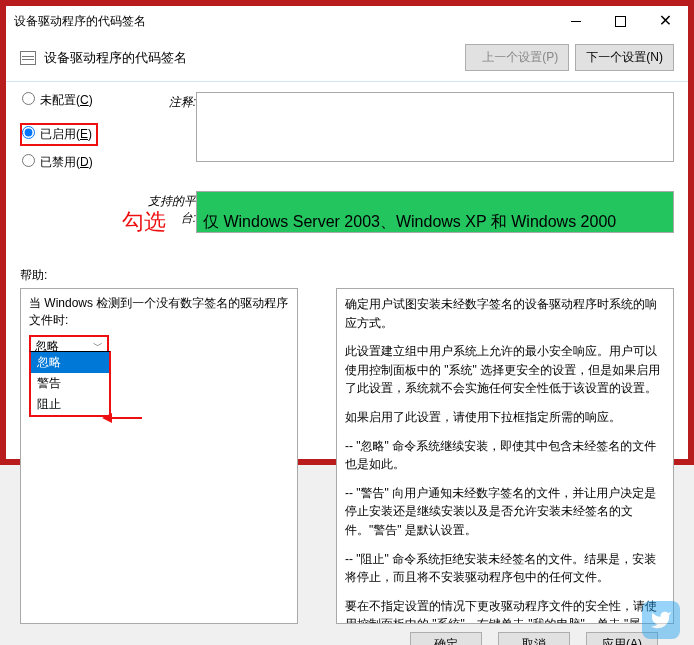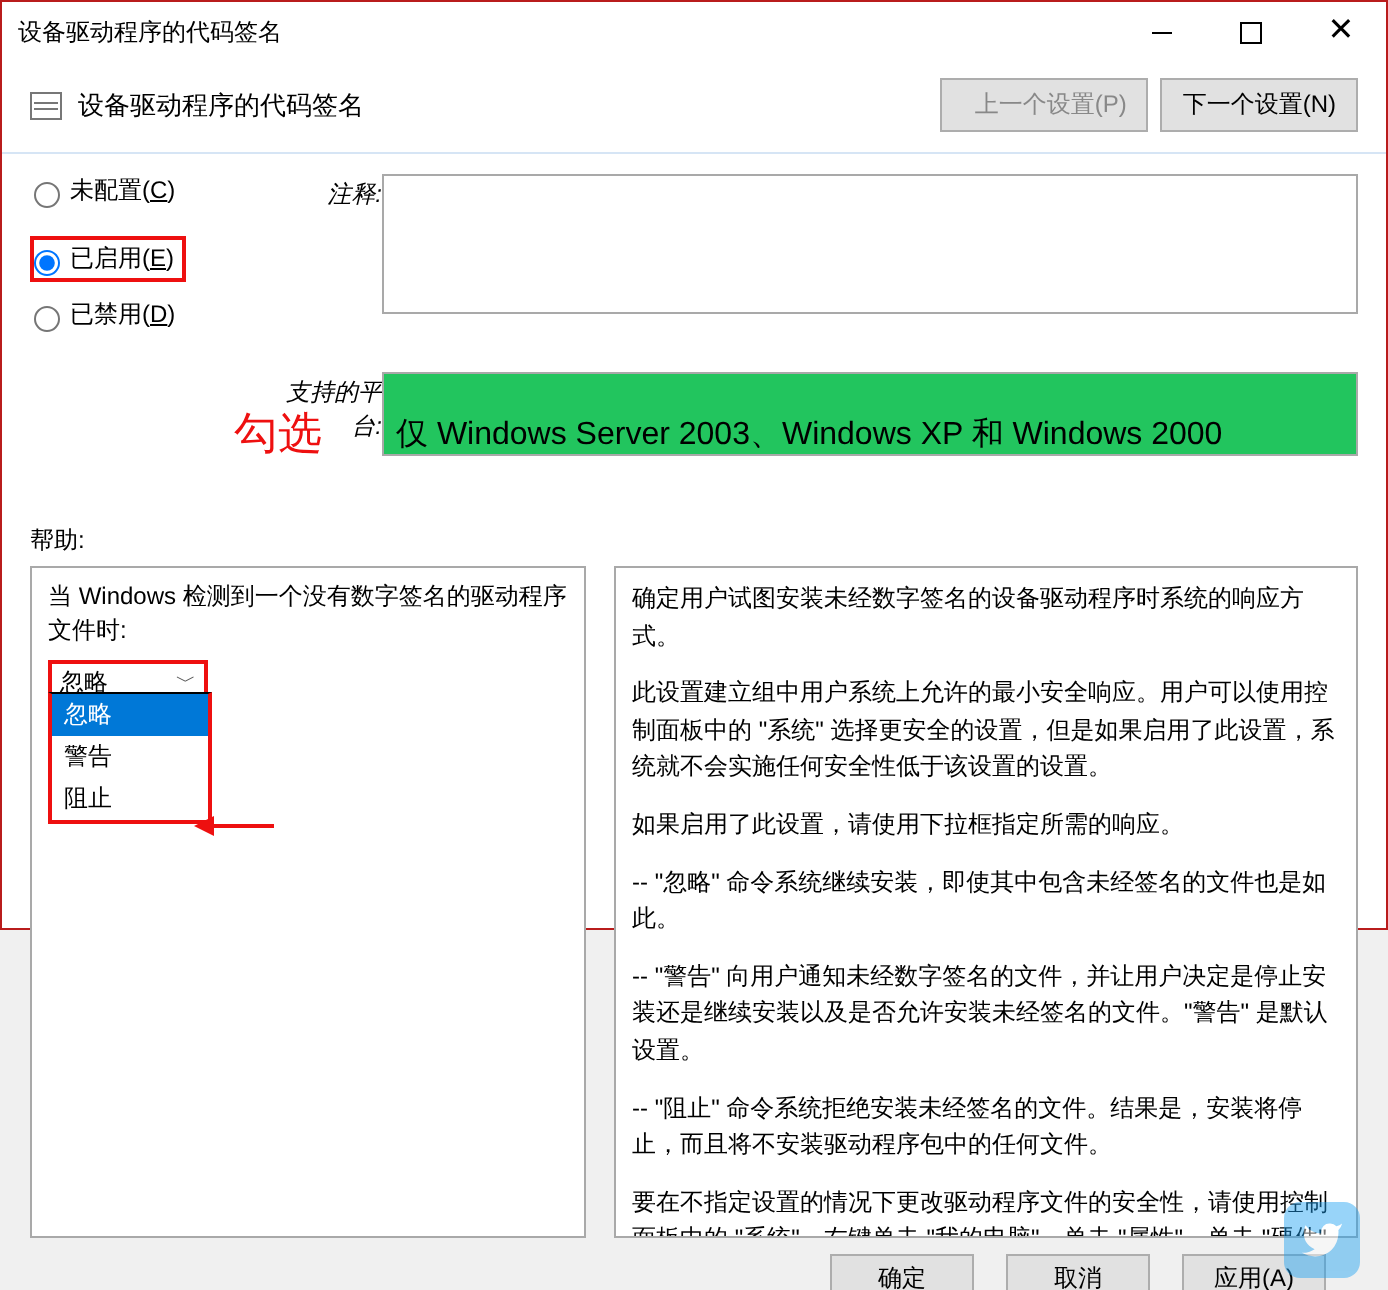--- a/index.html
+++ b/index.html
@@ -1,18 +1,18 @@
 <!DOCTYPE html>
 <html><head>
 <meta charset="utf-8">
 <style>
 * { box-sizing: border-box; margin: 0; padding: 0; font-family: "Microsoft YaHei", "Segoe UI", sans-serif; }
 body { background: #f0f0f0; width: 694px; height: 645px; overflow: hidden; position: relative; }
 
-.window { width: 694px; height: 465px; background: #fff; border: 1px solid #b91c1c; }
+.window { width: 694px; height: 465px; background: #fff; border: 6px solid #b91c1c; }
 
 .titlebar { height: 30px; background: #fff; display: flex; align-items: center; padding-left: 8px; }
 .titlebar .title { font-size: 12px; color: #000; flex: 1; }
 .tb-btn { width: 45px; height: 30px; display: flex; align-items: center; justify-content: center; font-size: 13px; }
 .tb-btn.min::before { content: ""; width: 10px; height: 1px; background: #000; }
 .tb-btn.max::before { content: ""; width: 9px; height: 9px; border: 1px solid #000; }
 .tb-btn.close { font-size: 16px; line-height: 1; }
 
 .hdr { display: flex; align-items: center; padding: 8px 14px 10px 14px; }
 .hdr-icon { width: 16px; height: 14px; border: 1px solid #777; background: #fff; margin-right: 8px; position: relative; }
@@ -24,37 +24,37 @@
 .divider { height: 1px; background: #d6e5f5; margin: 0 0 10px 0; }
 
 .content { padding: 0 14px; position: relative; }
 
 .row { display: flex; margin-bottom: 6px; }
 .left-col { width: 118px; padding-right: 8px; }
 .right-label { width: 58px; text-align: right; font-size: 12px; padding-top: 2px; font-style: italic; }
 .right-field { flex: 1; }
 
 .radio-group { padding-left: 2px; position: relative; }
-.radio-item { display: flex; align-items: flex-end; font-size: 12px; margin-bottom: 14px; cursor: pointer; position: relative; }
+.radio-item { display: flex; align-items: flex-start; font-size: 12px; margin-bottom: 14px; cursor: pointer; position: relative; }
 .radio-item input { margin-right: 5px; }
 .radio-item .u { text-decoration: underline; }
 .enabled-wrap { border: 2px solid #ee1010; padding: 1px 4px 1px 0; margin-left: -2px; margin-bottom: 8px; display: inline-flex; }
 
 .annot { position:absolute; color:#ee1010; font-size:22px; font-weight:500; pointer-events:none; }
 .annot.a1 { left: 116px; top: 115px; }
 .annot.a2 { left: 136px; top: 308px; }
 
 .comment-box { width: 100%; height: 70px; border: 1px solid #a9a9a9; background: #fff; }
 
 .platform-box { width: 100%; border: 1px solid #a9a9a9; background: #22c55e; font-size: 16px; padding: 20px 6px; height: 22px; }
 
 .sect-labels { display: flex; margin-top: 34px; font-size: 12px; }
 .sect-labels .l { width: 293px; }
 
-.panels { display: flex; margin-top: 4px; }
+.panels { display: flex; margin-top: 4px; gap: 24px; }
 .panel { border: 1px solid #a9a9a9; background: #fff; }
 .panel.left { width: 278px; height: 336px; margin-right: 14px; padding: 6px 8px; font-size: 12px; position: relative; }
 .panel.right { flex: 1; height: 336px; padding: 6px 8px; font-size: 12px; overflow: hidden; line-height: 1.55; }
 
 .combo { margin-top: 6px; width: 80px; height: 20px; border: 1px solid #7a7a7a; background: #fff; display: flex; align-items: center; font-size: 12px; padding: 0 4px; position: relative; border: 2px solid #ee1010; border-bottom: none; }
 .combo .chev { margin-left: auto; font-size: 10px; color: #555; }
 .dropdown { position: absolute; left: 8px; top: 62px; width: 82px; border: 1px solid #000; background: #fff; font-size: 12px; border-left: 2px solid #ee1010; border-right: 2px solid #ee1010; border-bottom: 2px solid #ee1010; }
 .dropdown .opt { padding: 2px 6px; }
 .dropdown .opt.sel { background: #0078d7; color: #fff; }
 

